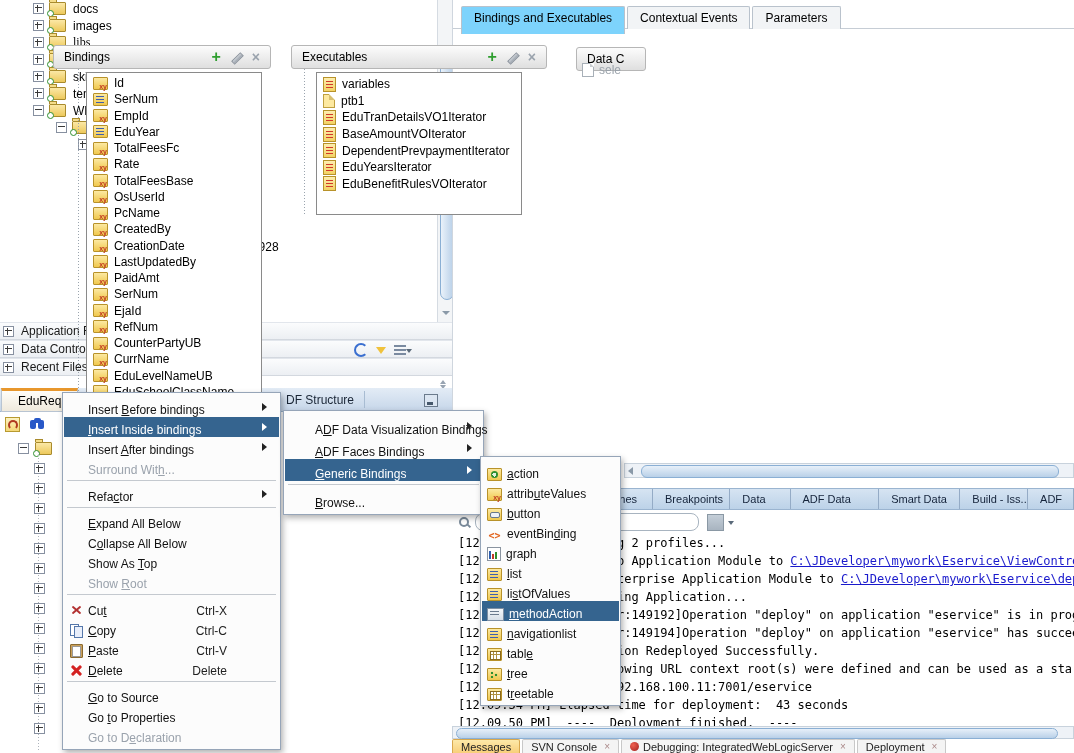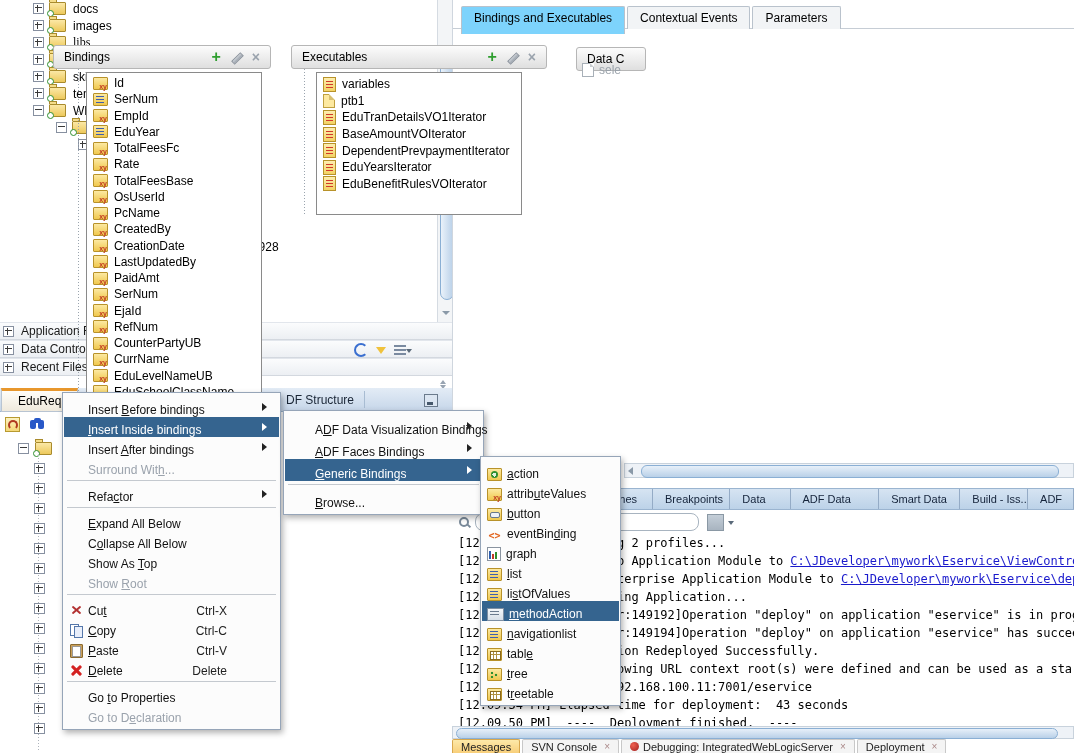--- a/index.html
+++ b/index.html
@@ -747,20 +747,26 @@
       </div>
       <div class="mi">
         <span class="mico mico-delete"></span>
         <span class="mlbl"><u>D</u>elete</span>
         <span class="msc">Delete</span>
 
       </div>
       <div class="msep"></div>
       <div class="mi">
         <span class="mico"></span>
+        <span class="mlbl"><u>G</u>o to Source</span>
+        <span class="msc"></span>
+
+      </div>
+      <div class="mi">
+        <span class="mico"></span>
         <span class="mlbl">Go <u>t</u>o Properties</span>
         <span class="msc"></span>
 
       </div>
       <div class="mi dis">
         <span class="mico"></span>
         <span class="mlbl">Go to D<u>e</u>claration</span>
         <span class="msc"></span>
 
       </div>

